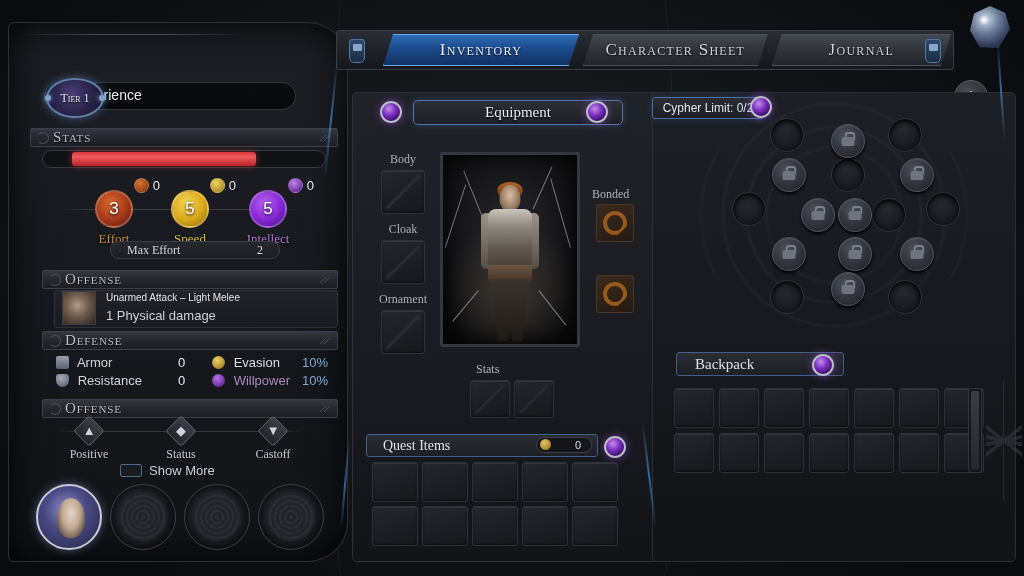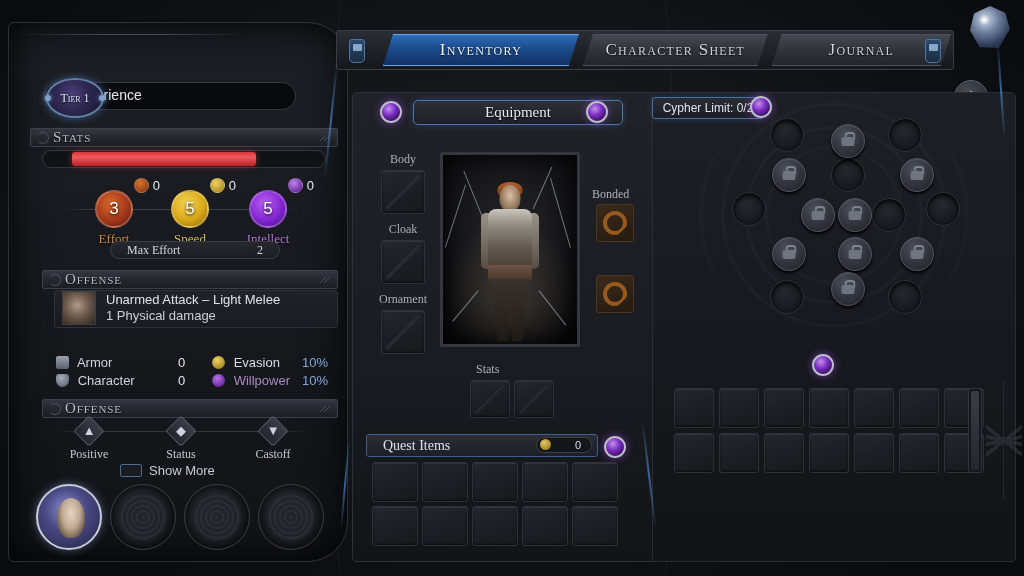--- a/index.html
+++ b/index.html
@@ -128,21 +128,21 @@
     border:1px solid #3a3d45; border-radius:9px;
     display:flex; align-items:center; justify-content:space-between; padding:0 16px;
     font-size:12px; color:#d3d7de; font-family:Liberation Serif, serif; }
 
   #offense-hdr { left:42px; top:270px; width:296px; }
   #attack-row { position:absolute; left:54px; top:290px; width:284px; height:38px;
     background: linear-gradient(180deg,#212329,#191b20); border:1px solid #2e3138; border-radius:3px; }
   #attack-icon { position:absolute; left:62px; top:291px; width:34px; height:34px;
     background: radial-gradient(circle at 45% 42%, #b39a86 0%, #6d5a4c 45%, #2a241f 100%);
     border:1px solid #3c3f47; }
-  #attack-name { position:absolute; left:106px; top:292px; font-size:13px; color:#e0e3e9;
+  #attack-name { position:absolute; left:106px; top:292px; font-size:10px; color:#e0e3e9;
     font-family:"Liberation Sans",sans-serif; }
   #attack-dmg { position:absolute; left:106px; top:308px; font-size:13px; color:#cbd0d8;
     font-family:"Liberation Sans",sans-serif; }
 
   #defense-hdr { left:42px; top:331px; width:296px; }
   .def-row { position:absolute; font-size:13px; font-family:"Liberation Sans",sans-serif; }
   .def-ico { display:inline-block; width:13px; height:13px; margin-right:5px;
     vertical-align:-2px; border-radius:2px; }
 
   #fettles-hdr { left:42px; top:399px; width:296px; }
@@ -392,29 +392,32 @@
   </div>
 
   <div class="hdr" id="offense-hdr">
     <span class="cap">Offense</span>
   </div>
   <div id="attack-row"></div>
   <div id="attack-icon"></div>
   <div id="attack-name">Unarmed Attack – Light Melee</div>
   <div id="attack-dmg">1 Physical damage</div>
 
+  <div class="hdr" id="defense-hdr">
+    <span class="cap">Defense</span>
+  </div>
 
   <div class="def-row" style="left:56px; top:355px">
     <span class="def-ico" style="background:linear-gradient(180deg,#9aa1ad,#5b616c)"></span>
     <span style="color:#cfd4dc">Armor</span>
   </div>
   <div class="def-row" style="left:178px; top:355px; color:#e2e6ec">0</div>
   <div class="def-row" style="left:56px; top:373px">
     <span class="def-ico" style="background:radial-gradient(circle at 40% 30%,#a7aeb9,#4e545e);border-radius:3px 3px 50% 50%"></span>
-    <span style="color:#cfd4dc">Character</span>
+    <span style="color:#cfd4dc">Resistance</span>
   </div>
   <div class="def-row" style="left:178px; top:373px; color:#e2e6ec">0</div>
 
   <div class="def-row" style="left:212px; top:355px">
     <span class="def-ico" style="border-radius:50%;background:radial-gradient(circle at 40% 32%,#f0d264,#8a6a12)"></span>
     <span style="color:#d9dde4">Evasion</span>
   </div>
   <div class="def-row" style="left:302px; top:355px; color:#7fa9d6">10%</div>
   <div class="def-row" style="left:212px; top:373px">
     <span class="def-ico" style="border-radius:50%;background:radial-gradient(circle at 40% 32%,#b76fe8,#4d1280)"></span>
@@ -563,20 +566,23 @@
   <div class="cslot" style="left:838px; top:237px">
       <span class="lock"></span>
     </div>
   <div class="cslot" style="left:900px; top:237px">
       <span class="lock"></span>
     </div>
   <div class="cslot" style="left:831px; top:272px">
       <span class="lock"></span>
     </div>
 
+  <div id="backpack-hdr">
+    <span class="cap2">Backpack</span>
+  </div>
   <span class="pgem" id="backpack-gem"></span>
   <div id="backpack-grid">
     <div class="slot"></div>
       <div class="slot"></div>
     <div class="slot"></div>
       <div class="slot"></div>
     <div class="slot"></div>
       <div class="slot"></div>
     <div class="slot"></div>
       <div class="slot"></div>

